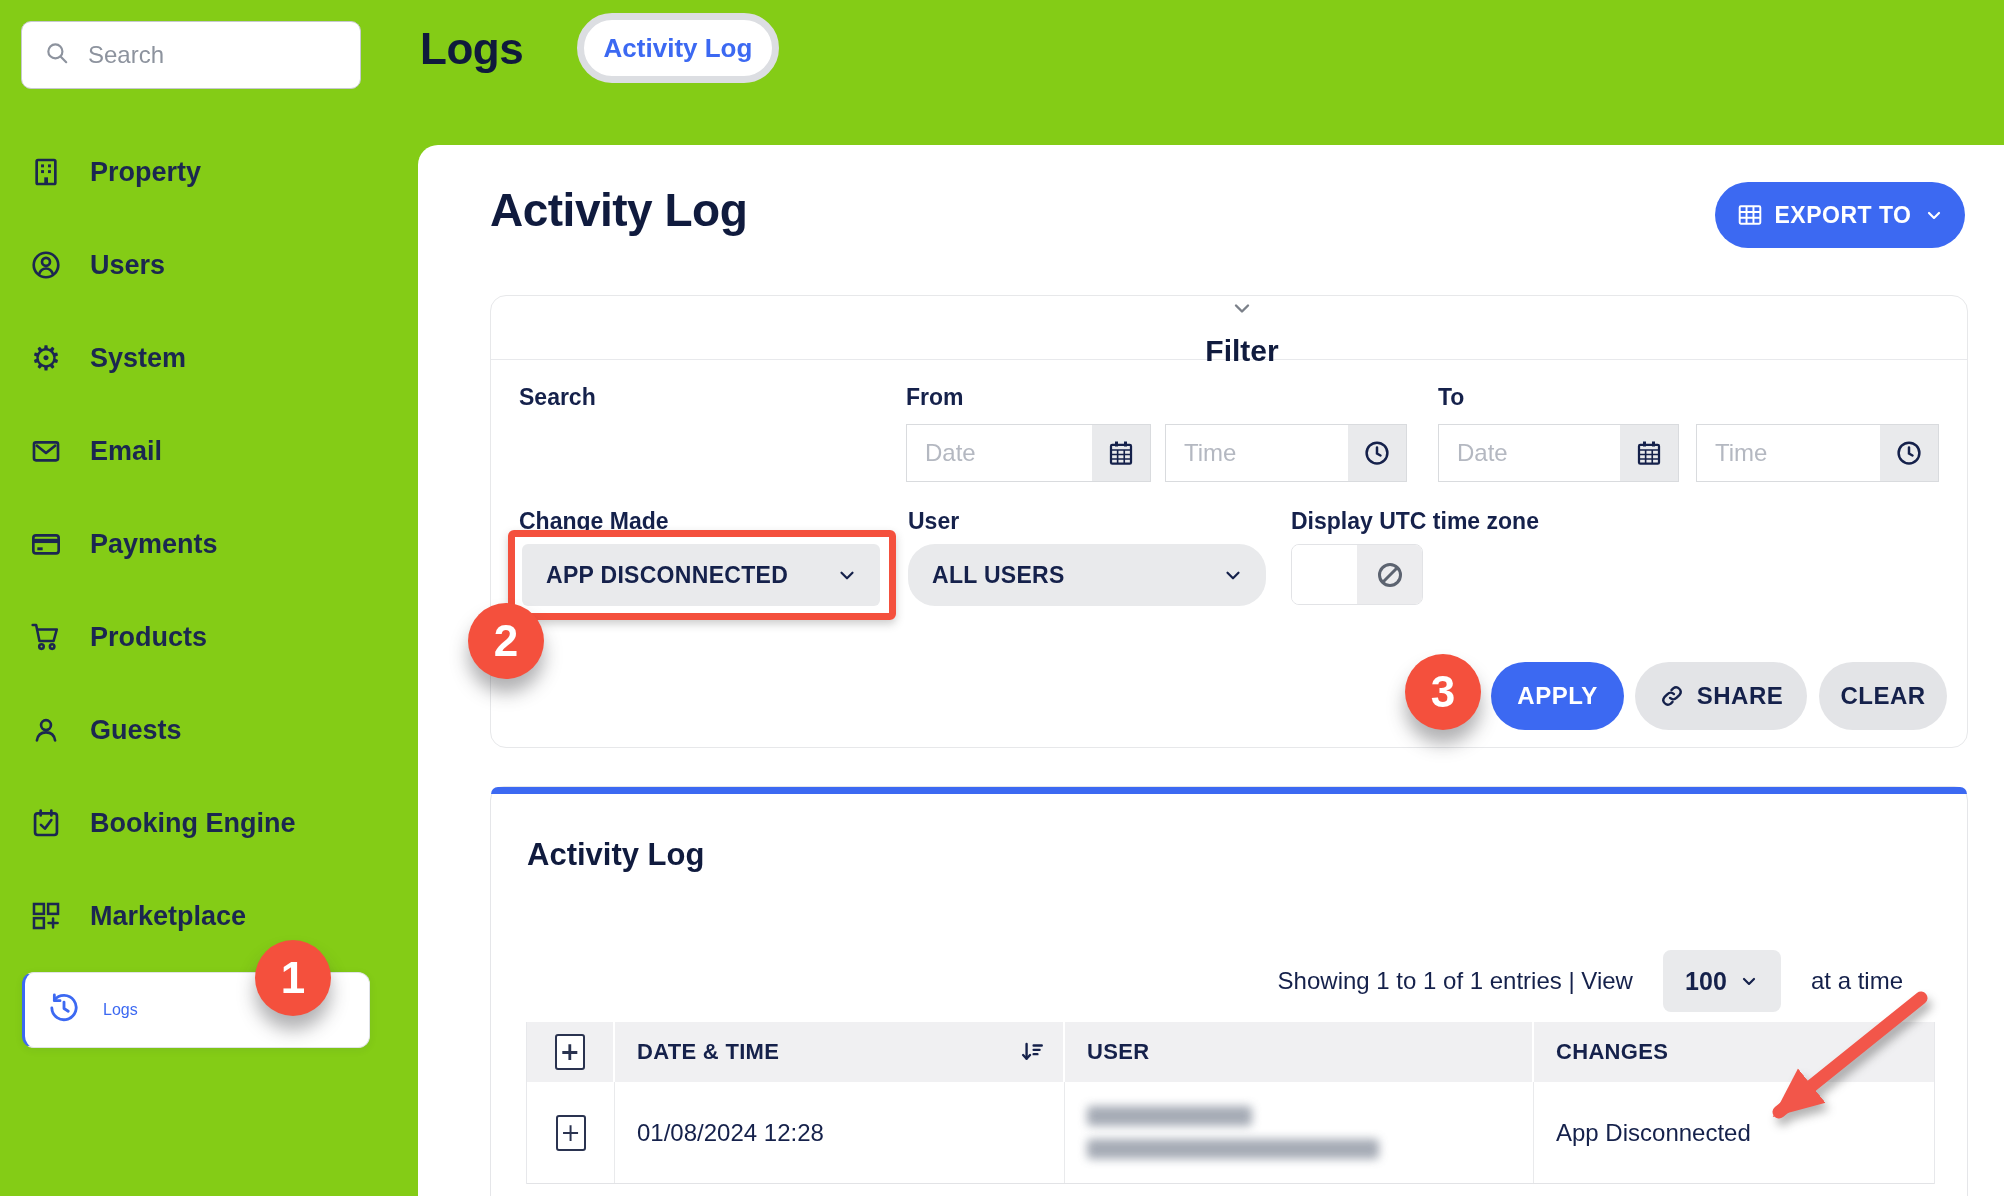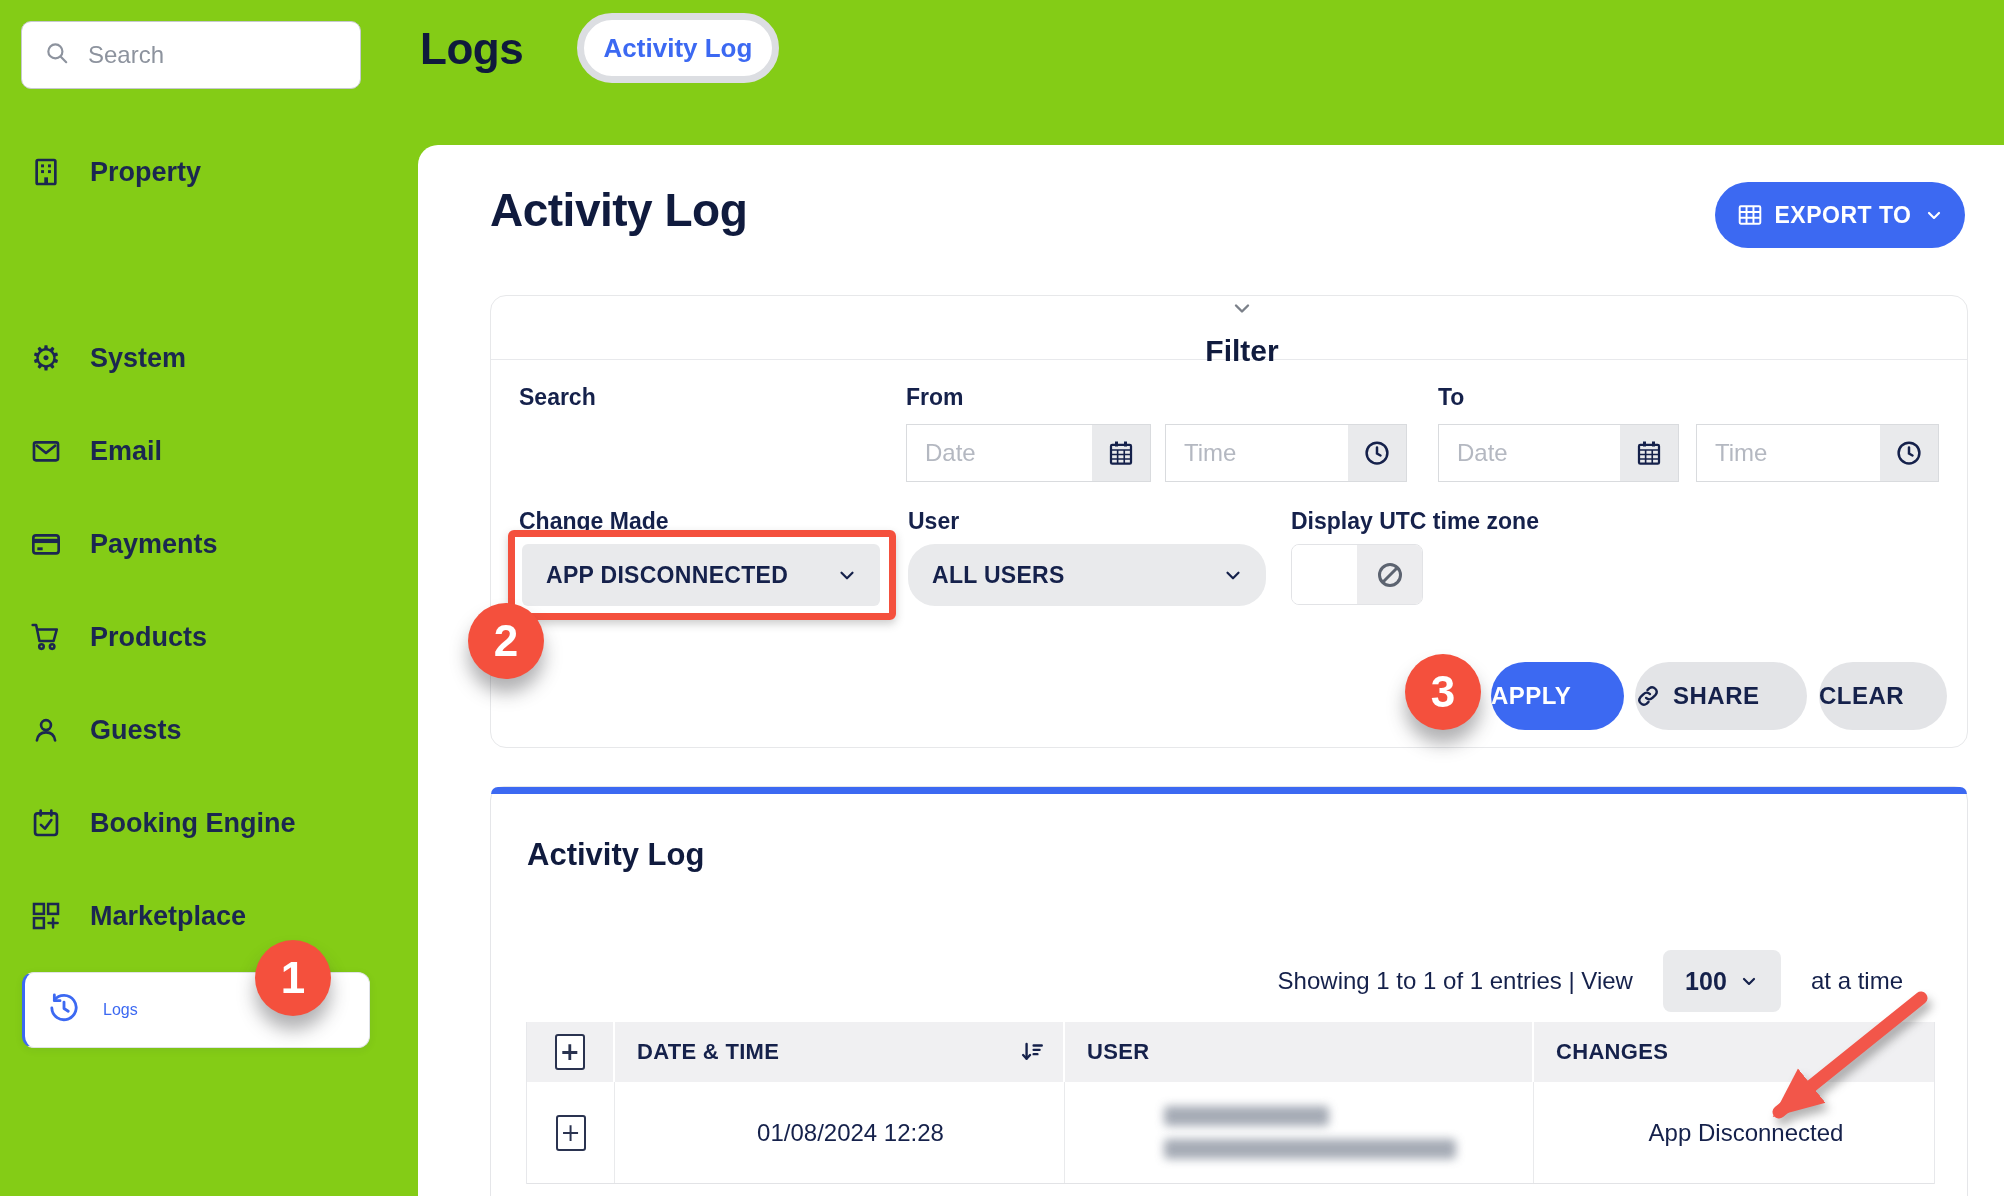--- a/index.html
+++ b/index.html
@@ -81,21 +81,21 @@
     border:7px solid #f4503d; border-radius:6px; pointer-events:none; z-index:20;
     box-shadow:0 4px 8px rgba(60,60,60,.25); }
 
   .utc-toggle { position:absolute; left:800px; top:248px; width:132px; height:61px;
     border-radius:8px; overflow:hidden; display:flex; cursor:pointer;
     border:1px solid #e2e3e6; }
   .utc-off { width:50%; background:#fff; }
   .utc-on { width:50%; background:#ececee; display:flex; align-items:center; justify-content:center; }
 
   .btn { height:68px; border:none; border-radius:34px; cursor:pointer;
-    display:flex; align-items:center; justify-content:flex-start; gap:12px;
+    display:flex; align-items:center; justify-content:center; gap:12px;
     font-size:24px; font-weight:700; font-family:"Liberation Sans", sans-serif; letter-spacing:.5px; }
   .btn-apply { position:absolute; left:1000px; top:366px; width:133px; background:#3c69f2; color:#fff; }
   .btn-share { position:absolute; left:1144px; top:366px; width:172px; background:#e3e4e7; color:#15214b; }
   .btn-clear { position:absolute; left:1328px; top:366px; width:128px; background:#e3e4e7; color:#15214b; }
 
   
   .log-card { position:absolute; left:72px; top:641px; width:1478px; height:560px;
     background:#fff; border:1px solid #e5e6e9; border-radius:14px; }
   .log-card .blue-bar { height:7px; background:#3c69f2; border-radius:14px 14px 0 0; }
   .h2-title { position:absolute; left:36px; top:50px; font-size:31px; font-weight:800; color:#101b3e; }
@@ -109,21 +109,21 @@
   .atable { position:absolute; left:35px; top:235px; width:1409px;
     border-left:1px solid #e7e8eb; border-right:1px solid #e7e8eb; }
   .t-head { display:grid; grid-template-columns:88px 450px 469px 402px; background:#f0f0f2; height:60px; }
   .t-head .hcell { display:flex; align-items:center; border-right:2px solid #fff;
     font-size:22px; font-weight:700; color:#15214b; letter-spacing:.3px; padding-left:22px; }
   .t-head .hcell:last-child { border-right:none; }
   .t-head .hcell.first { justify-content:center; padding-left:0; }
   .t-row { display:grid; grid-template-columns:88px 450px 469px 402px; height:102px;
     border-bottom:1px solid #e2e3e6; background:#fff; }
   .t-row .cell { display:flex; align-items:center; border-right:1px solid #e9eaec;
-    font-size:24px; color:#15214b; padding-left:22px;justify-content:center; }
+    font-size:24px; color:#15214b; padding-left:22px; }
   .t-row .cell:last-child { border-right:none; }
   .t-row .cell.first { justify-content:center; padding-left:0; }
 
   .expand-box { width:30px; height:36px; border:2px solid #2a3350; border-radius:3px;
     display:flex; align-items:center; justify-content:center; cursor:pointer; background:#fff;
     font-size:24px; color:#2a3350; font-family:"DejaVu Sans", sans-serif; line-height:1; }
 
   .user-blur { display:flex; flex-direction:column; gap:13px; justify-content:center; }
   .blur-bar { height:20px; border-radius:4px; background:#8f96a3; filter:blur(5px); opacity:.8; }
 
@@ -154,20 +154,30 @@
         <rect x="8.3" y="6.3" width="2.2" height="2.2" fill="#1b2750" stroke="none"></rect>
         <rect x="13.5" y="6.3" width="2.2" height="2.2" fill="#1b2750" stroke="none"></rect>
         <rect x="8.3" y="10.6" width="2.2" height="2.2" fill="#1b2750" stroke="none"></rect>
         <rect x="13.5" y="10.6" width="2.2" height="2.2" fill="#1b2750" stroke="none"></rect>
         <rect x="10.7" y="16" width="2.8" height="5" fill="#1b2750" stroke="none"></rect>
       </svg>
     </span>
     <span class="nav-label">Property</span>
   </div>
 
+  <div class="nav-item" style="top:233px">
+    <span class="nav-ic">
+      <svg width="32" height="32" viewBox="0 0 24 24" fill="none" stroke="#1b2750" stroke-width="2" stroke-linecap="round">
+        <circle cx="12" cy="12" r="9.2"></circle>
+          <circle cx="12" cy="9.6" r="3"></circle>
+        <path d="M6.8 18.8c.9-2.7 2.8-4.2 5.2-4.2s4.3 1.5 5.2 4.2"></path>
+      </svg>
+    </span>
+    <span class="nav-label">Users</span>
+  </div>
 
   <div class="nav-item" style="top:326px">
     <span class="nav-ic" style="font-family:'DejaVu Sans',sans-serif; font-size:34px; color:#1b2750; line-height:1;">⚙</span>
     <span class="nav-label">System</span>
   </div>
 
   <div class="nav-item" style="top:419px">
     <span class="nav-ic">
       <svg width="32" height="32" viewBox="0 0 24 24" fill="none" stroke="#1b2750" stroke-width="2" stroke-linejoin="round">
         <rect x="3" y="5.5" width="18" height="13.5" rx="1.5"></rect>

